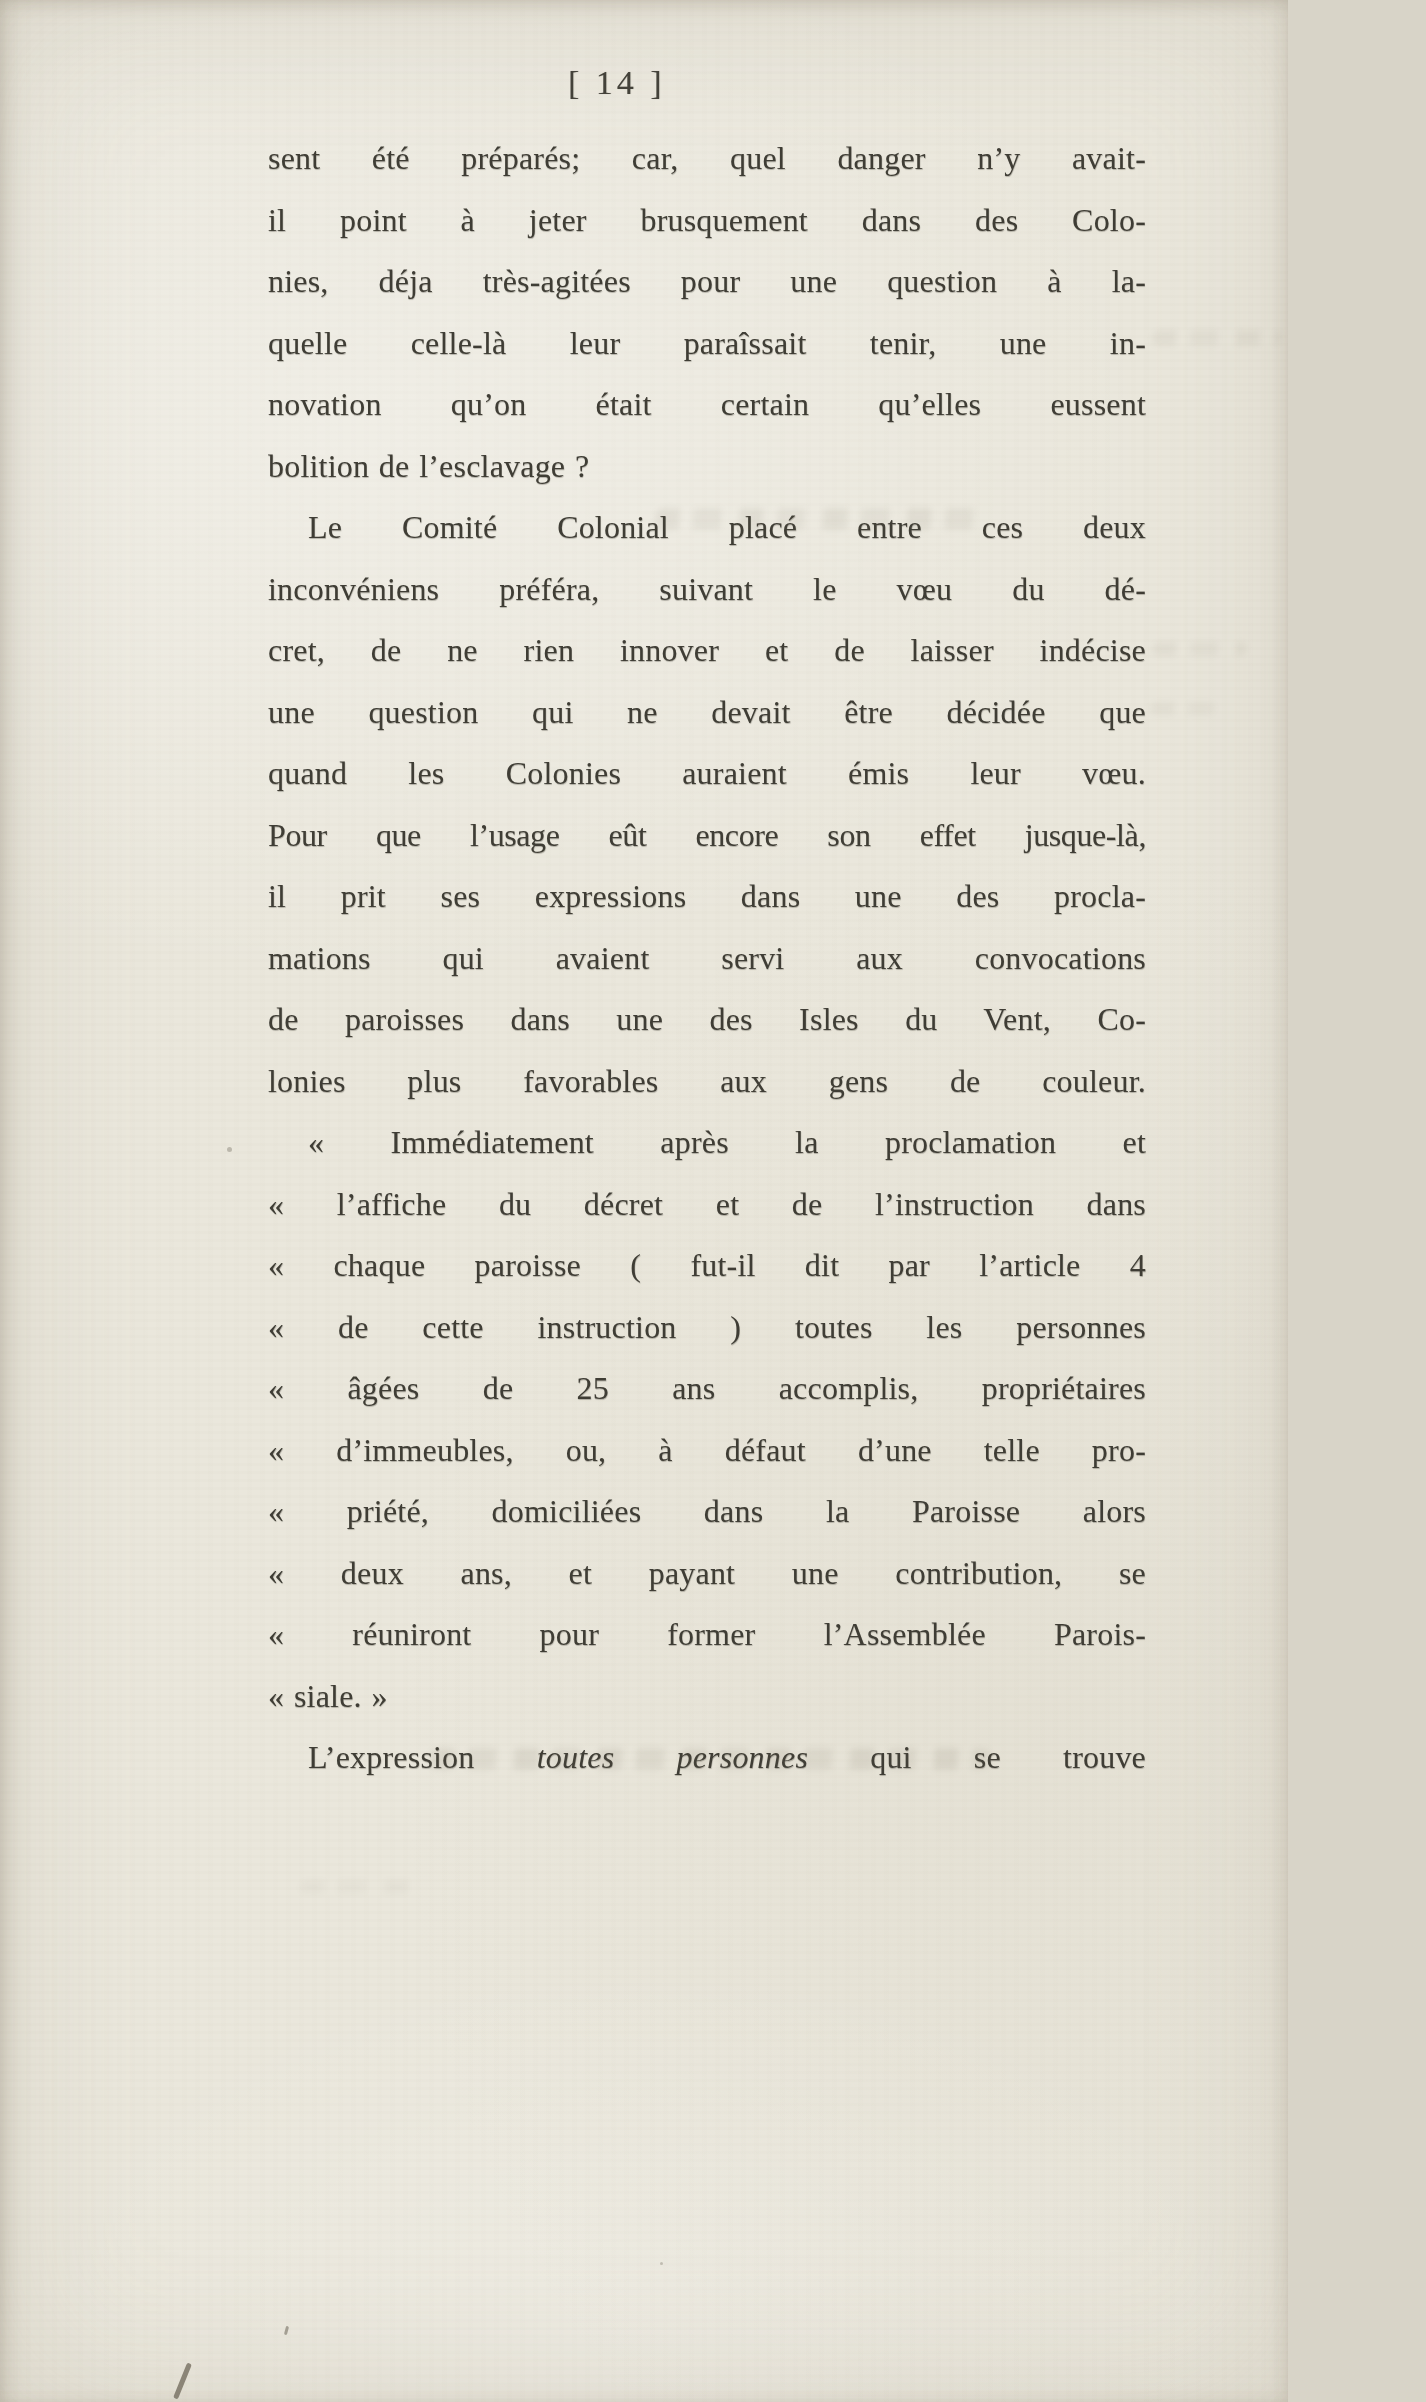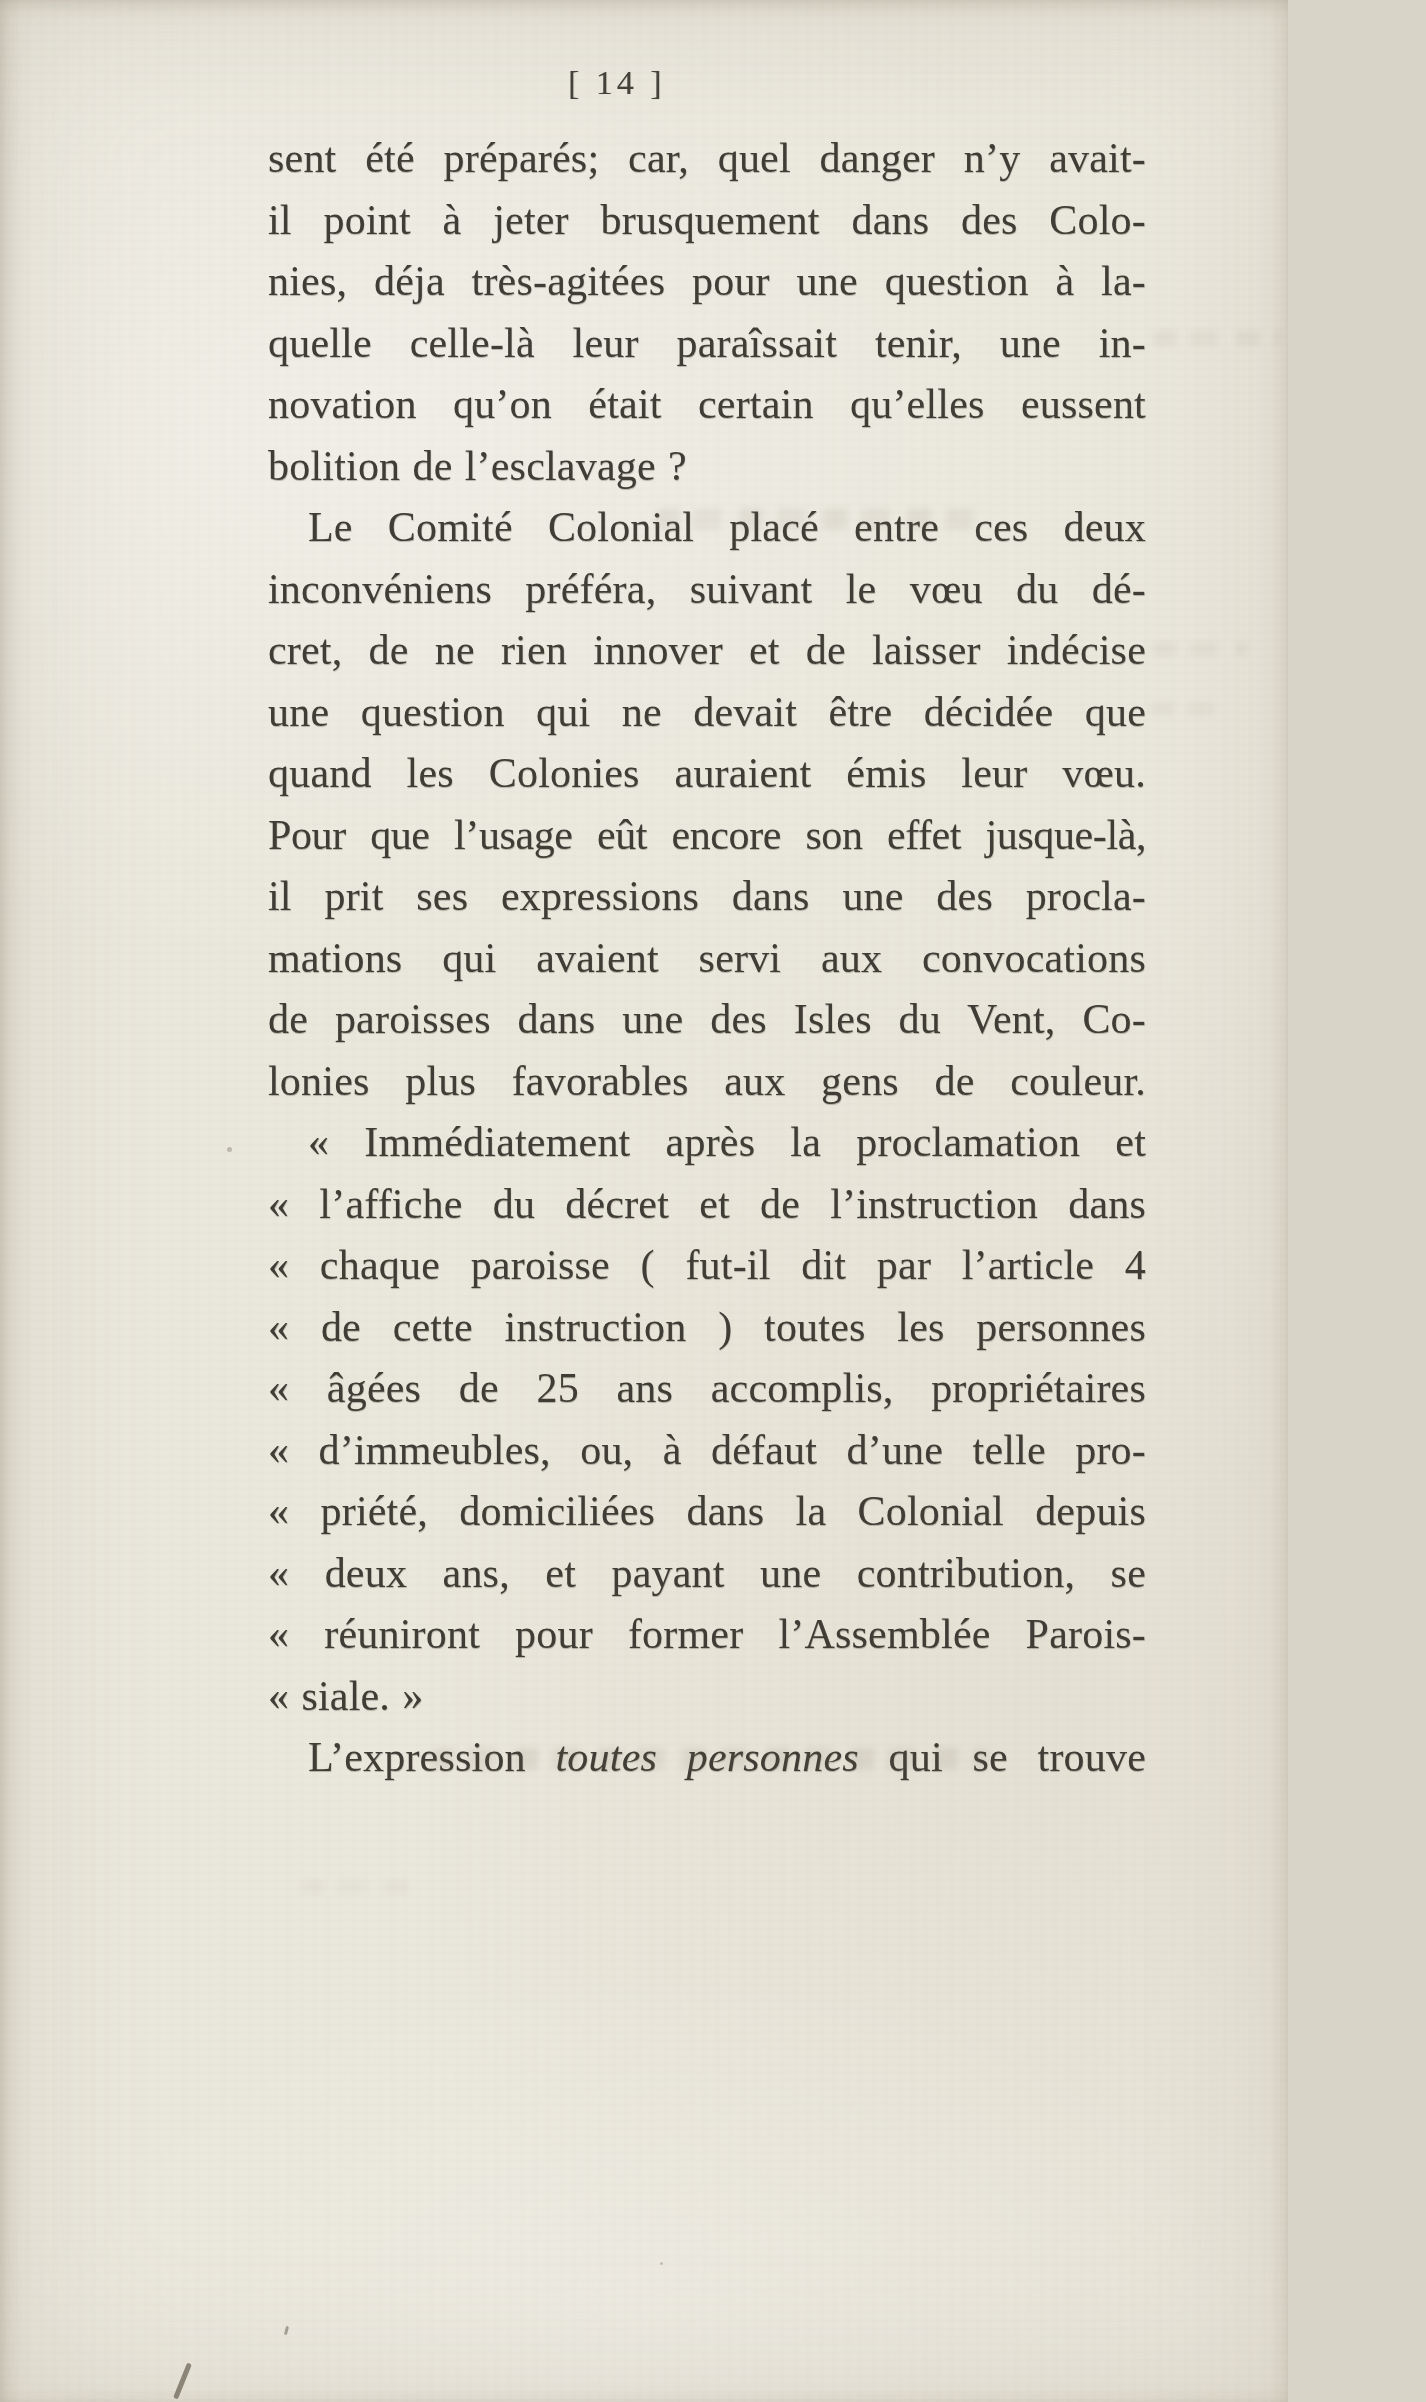--- a/index.html
+++ b/index.html
@@ -34,21 +34,21 @@
     letter-spacing: 4px;
     color: #44423a;
     text-shadow: 0.4px 0.4px 0.8px rgba(64,62,52,.35);
   }
 
   .text-block {
     position: absolute;
     left: 268px;
     top: 128px;
     width: 878px;
-    font-size: 42px;
+    font-size: 32px;
     line-height: 61.5px;
     letter-spacing: 0.2px;
     word-spacing: 1.5px;
     text-shadow: 0.4px 0.5px 0.7px rgba(64,62,52,.32);
   }
 
   .line {
     text-align: justify;
     text-align-last: justify;
   }
@@ -119,21 +119,21 @@
     <div class="line">il prit ses expressions dans une des procla-</div>
     <div class="line">mations qui avaient servi aux convocations</div>
     <div class="line">de paroisses dans une des Isles du Vent, Co-</div>
     <div class="line">lonies plus favorables aux gens de couleur.</div>
     <div class="line indent">« Immédiatement après la proclamation et</div>
     <div class="line">« l’affiche du décret et de l’instruction dans</div>
     <div class="line">« chaque paroisse ( fut-il dit par l’article 4</div>
     <div class="line">« de cette instruction ) toutes les personnes</div>
     <div class="line">« âgées de 25 ans accomplis, propriétaires</div>
     <div class="line">« d’immeubles, ou, à défaut d’une telle pro-</div>
-    <div class="line">« priété, domiciliées dans la Colonial depuis</div>
+    <div class="line">« priété, domiciliées dans la Paroisse alors</div>
     <div class="line">« deux ans, et payant une contribution, se</div>
     <div class="line">« réuniront pour former l’Assemblée Parois-</div>
     <div class="line left">« siale. »</div>
     <div class="line indent"><span>L’expression </span><span class="italic">toutes personnes</span><span> qui se trouve</span></div>
   </div>
 
   <div class="ghost g1"></div>
   <div class="ghost g2"></div>
   <div class="ghost g3"></div>
   <div class="ghost g4"></div>

